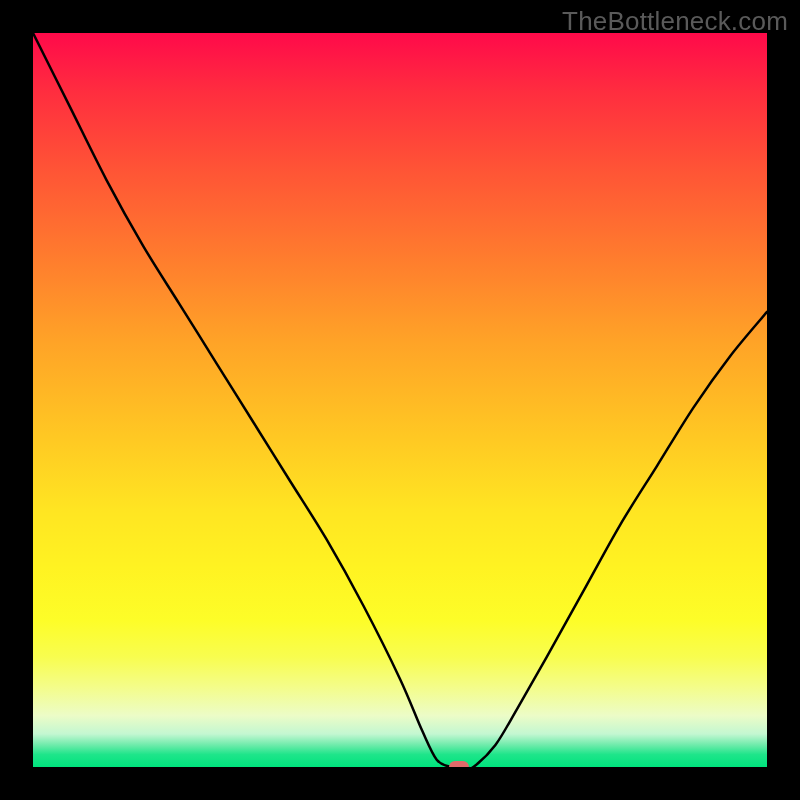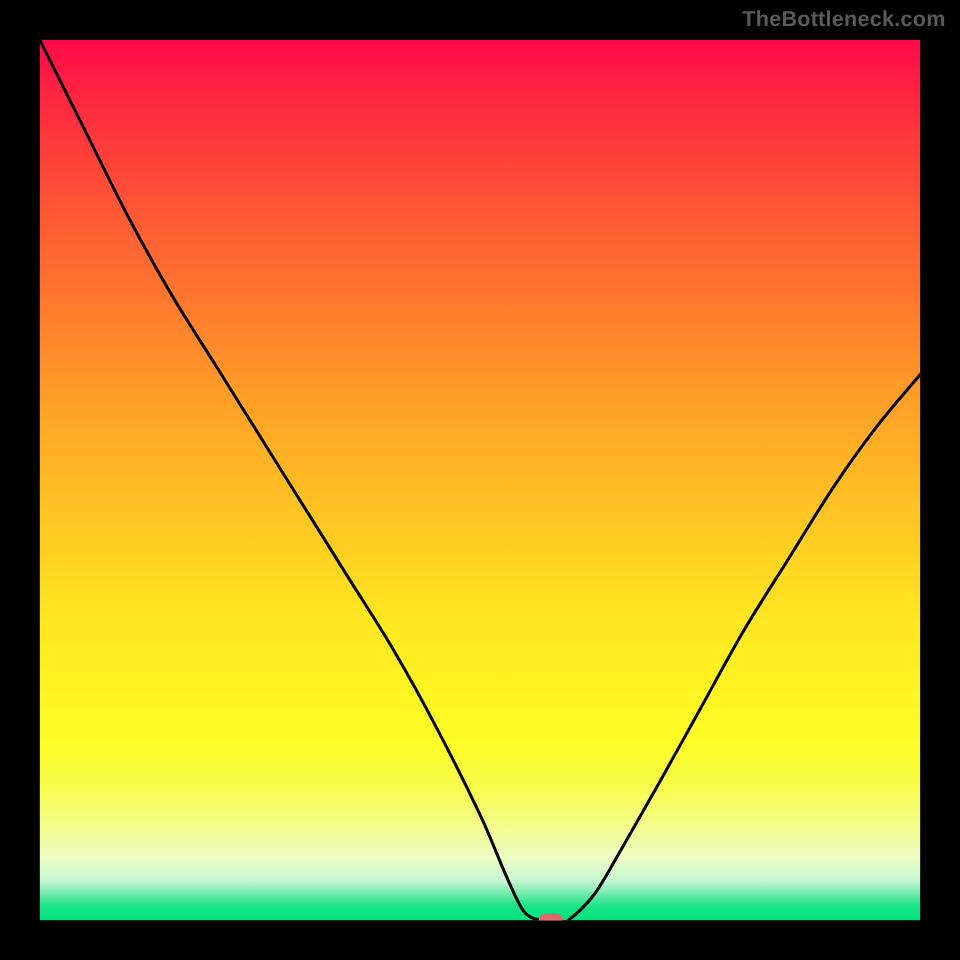--- a/index.html
+++ b/index.html
@@ -59,22 +59,22 @@
     height: 12px;
     border-radius: 6px;
     background: #e06a6a;
     transform: translate(-50%, -50%);
   }
   .watermark {
     position: absolute;
     top: 6px;
     right: 12px;
     color: #5a5a5a;
-    font-size: 18px;
-    font-weight: 700;
+    font-size: 26px;
+    font-weight: 400;
     letter-spacing: 0.2px;
   }
 </style>
 </head>
 <body>
 
 <div class="frame">
   <div class="plot">
     <div class="gradient"></div>
     <svg class="curve-svg" viewBox="0 0 734 734" preserveAspectRatio="none">

